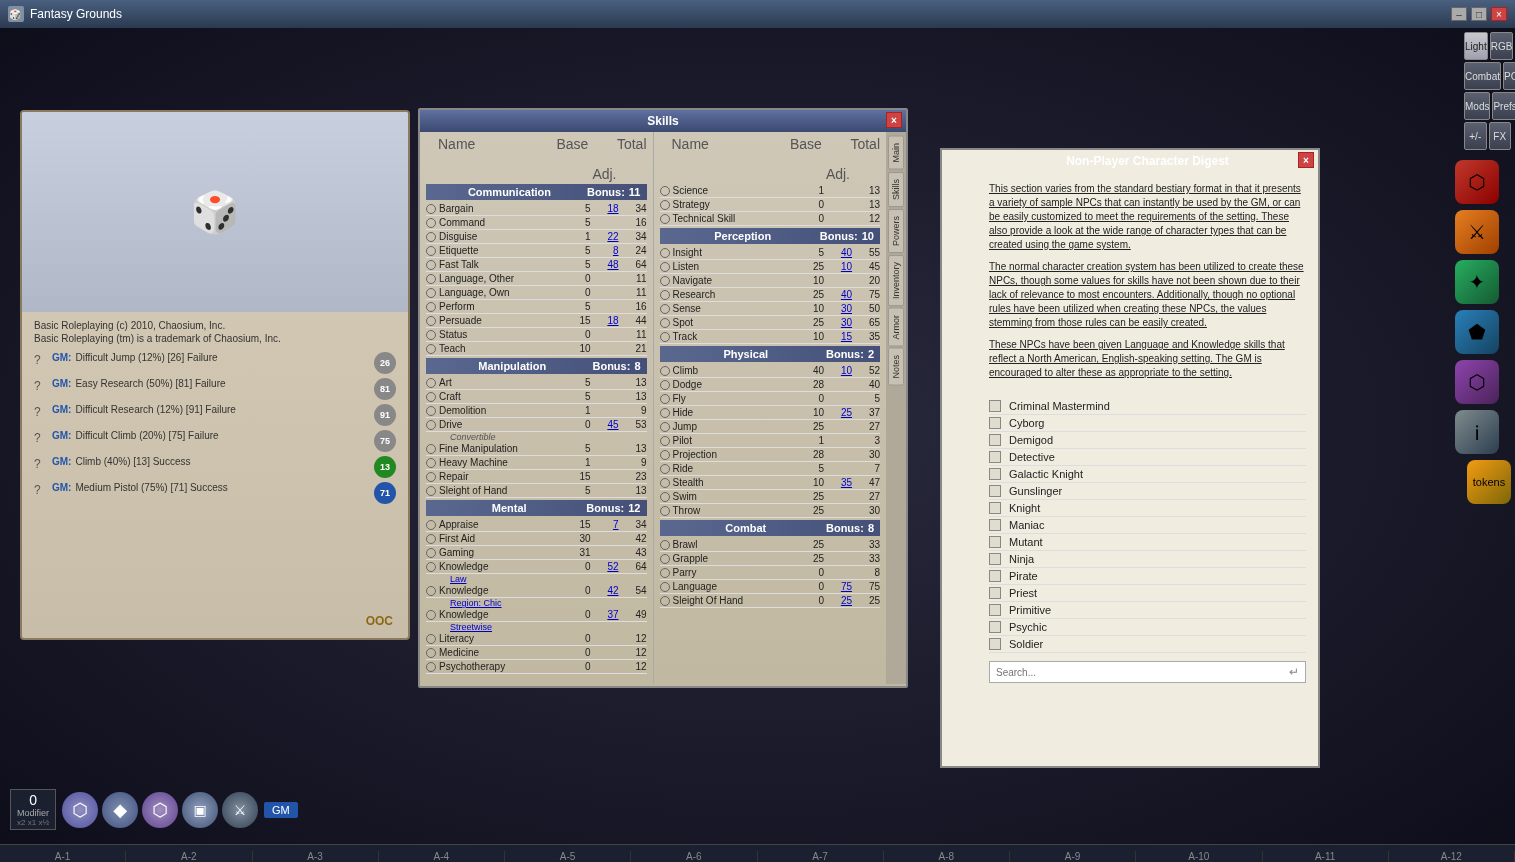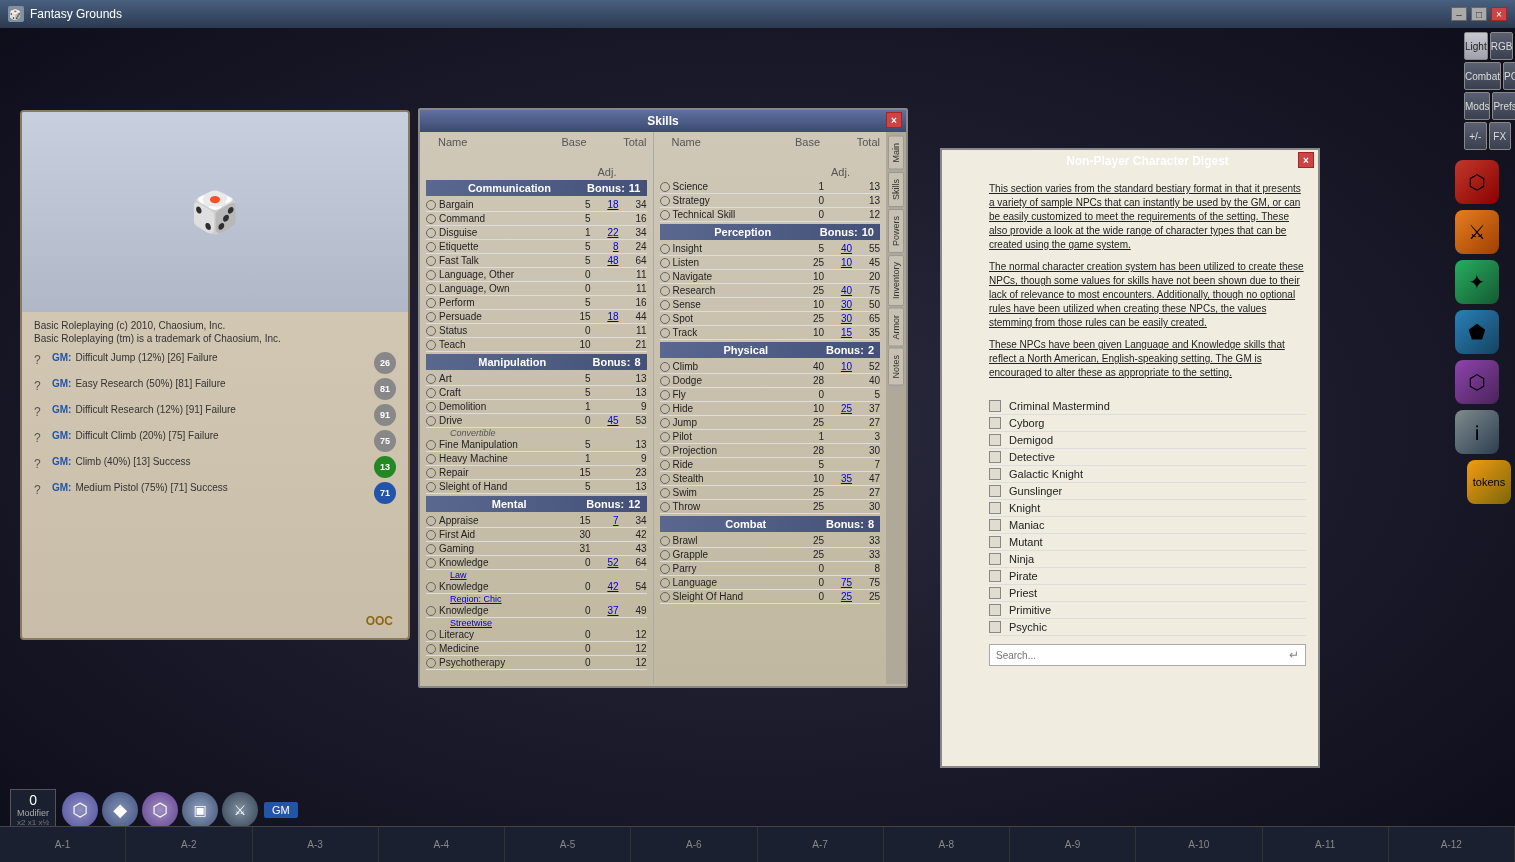--- a/index.html
+++ b/index.html
@@ -115,25 +115,26 @@
     .dice-green { background: linear-gradient(135deg, #27ae60, #145a32); }
     .dice-blue { background: linear-gradient(135deg, #2980b9, #154360); }
     .dice-purple { background: linear-gradient(135deg, #8e44ad, #4a235a); }
     .dice-gray { background: linear-gradient(135deg, #7f8c8d, #2c3e50); }
     .dice-yellow { background: linear-gradient(135deg, #f39c12, #7d6608); }
 
     
     .bottom-tabs {
       position: absolute;
       bottom: 0; left: 0; right: 0;
-      height: 36px;
+      height: 18px;
       background: #1a2030;
       display: flex;
       border-top: 1px solid #444;
       z-index: 50;
+      align-items: flex-end;
     }
     .bottom-tab {
       flex: 1;
       display: flex; align-items: center; justify-content: center;
       color: #888;
       font-size: 10px;
       border-right: 1px solid #333;
       cursor: pointer;
     }
 
@@ -294,21 +295,21 @@
       padding: 4px 6px;
       border-right: 1px solid #aaa;
     }
     .skills-right {
       flex: 1;
       overflow-y: auto;
       padding: 4px 6px;
     }
     .skills-header {
       display: flex;
-      font-size: 11px;
+      font-size: 14px;
       color: #555;
       margin-bottom: 2px;
       padding-left: 12px;
     }
     .skills-header span:nth-child(1) { flex: 1; }
     .skills-header span:nth-child(2) { width: 30px; text-align: right; }
     .skills-header span:nth-child(3) { width: 30px; text-align: right; margin-top: 30px; }
     .skills-header span:nth-child(4) { width: 30px; text-align: right; }
     .skill-category-label { flex: 1; text-align: center; }
 
@@ -1080,20 +1081,24 @@
         <span>Priest</span>
       </div>
     <div class="npc-list-item">
         <div class="npc-checkbox"></div>
         <span>Primitive</span>
       </div>
     <div class="npc-list-item">
         <div class="npc-checkbox"></div>
         <span>Psychic</span>
       </div>
+    <div class="npc-list-item">
+        <div class="npc-checkbox"></div>
+        <span>Soldier</span>
+      </div>
   </div>
   <div class="npc-search">
     <input class="npc-search-input" type="text" placeholder="Search..." style="">
     <span style="color:#888; font-size:12px;">↵</span>
   </div>
 </div>
 
 <div class="bottom-tabs">
   <div class="bottom-tab">A-1</div>
   <div class="bottom-tab">A-2</div>

